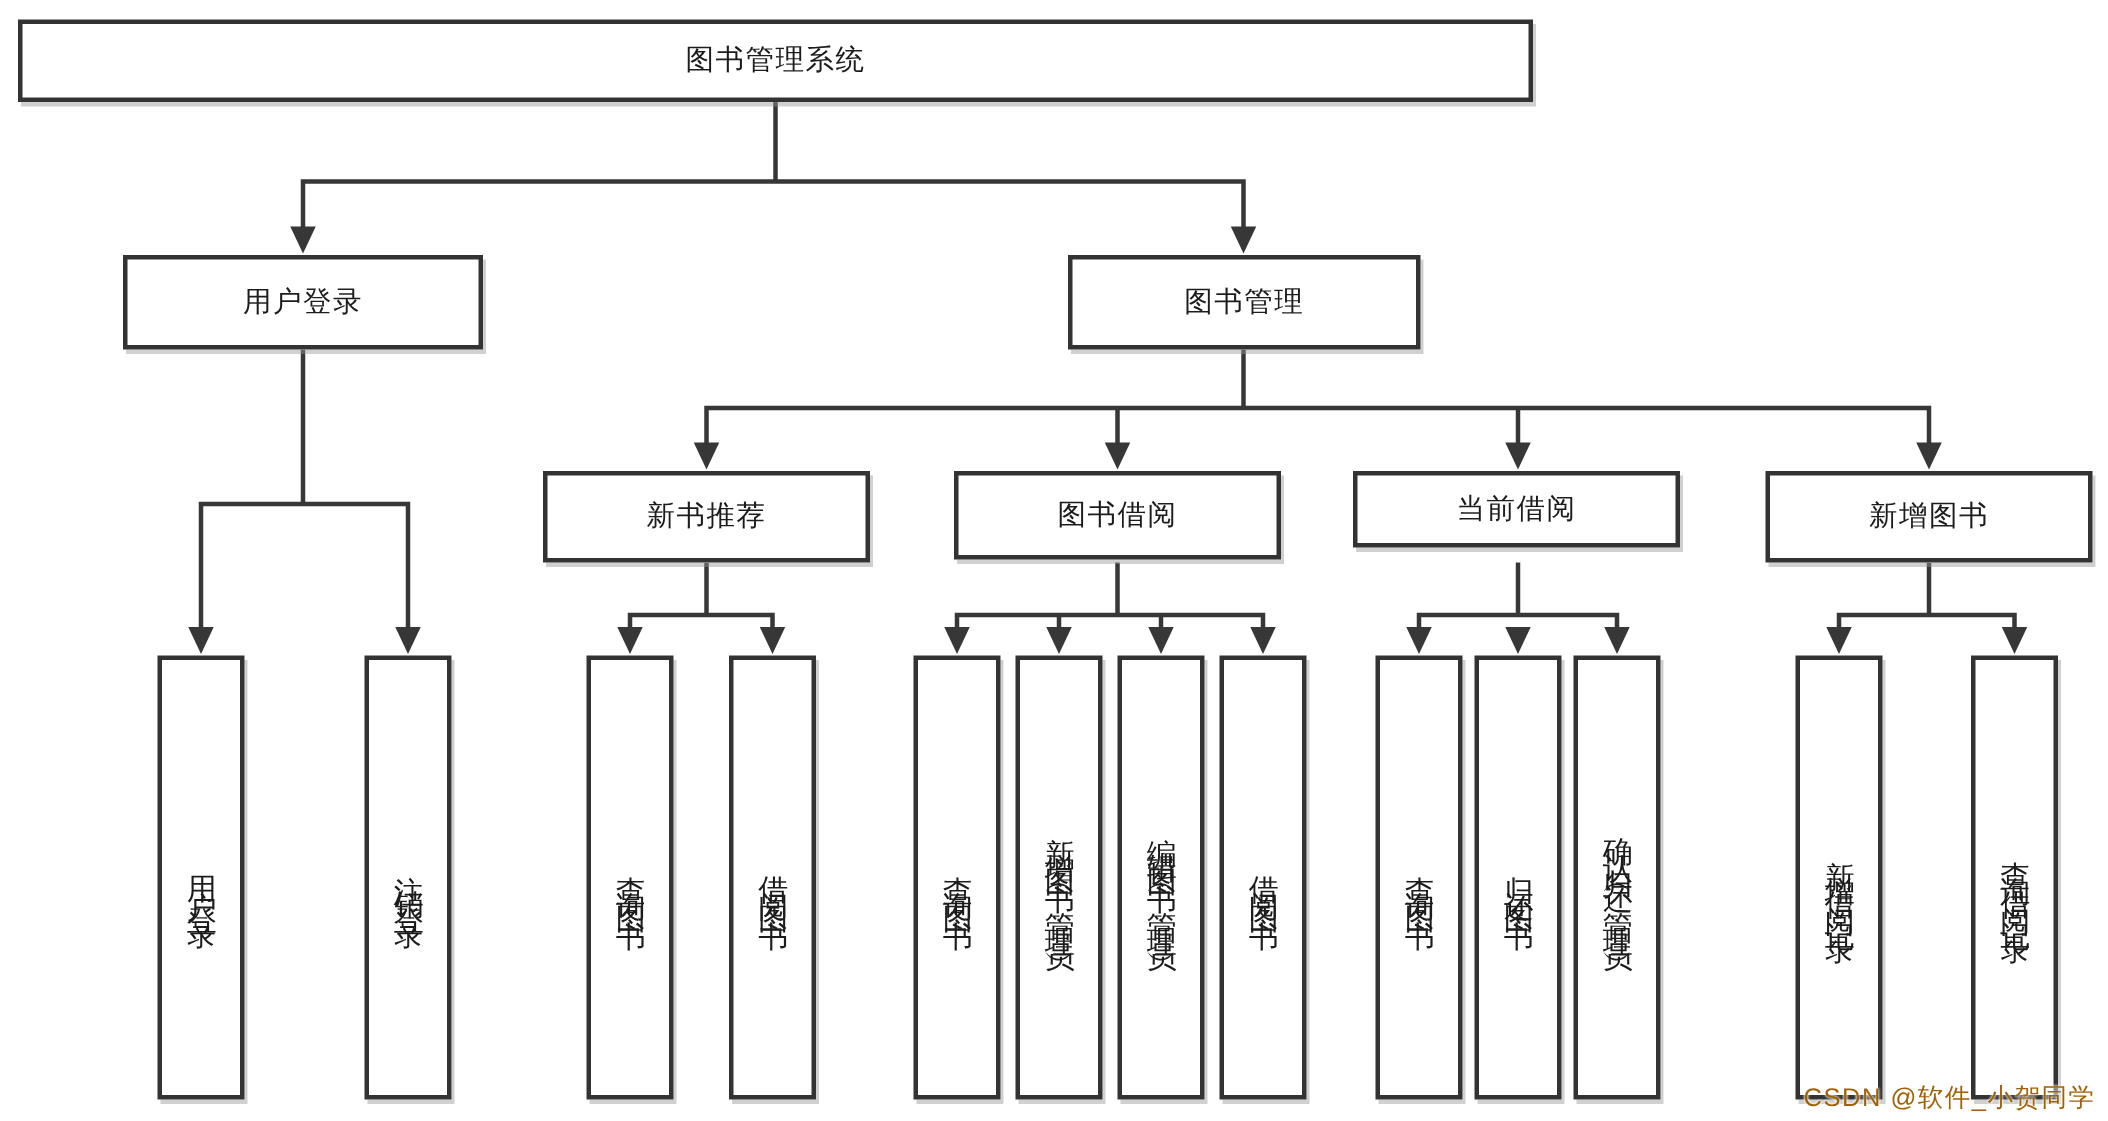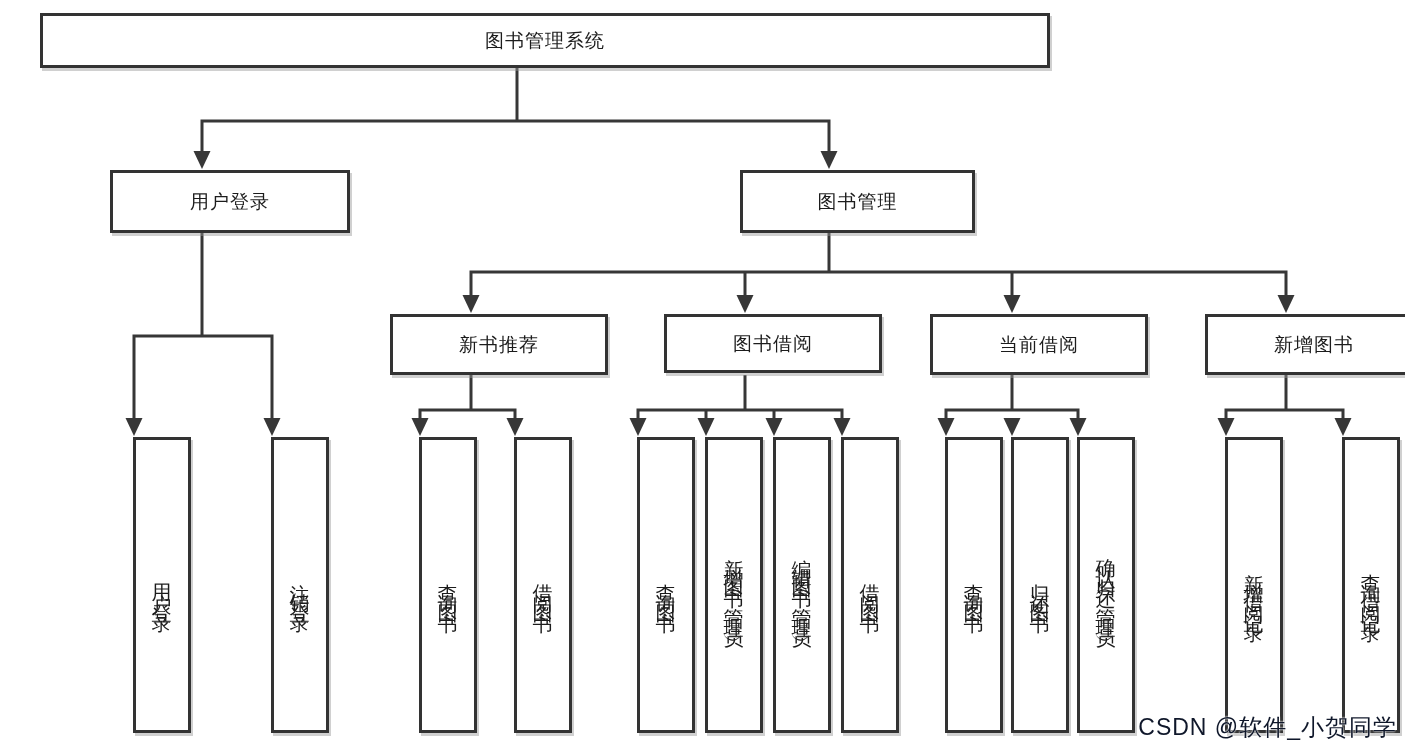--- a/index.html
+++ b/index.html
@@ -19,36 +19,35 @@
     box-shadow:2px 3px 0 rgba(150,150,150,0.45);
     display:flex;
     align-items:center;
     justify-content:center;
     color:#1c1c1c;
     font-size:19px;
     letter-spacing:1px;
     z-index:2;
     text-align:center;
     line-height:1;
-    margin-left:28px;
   }
   .box.vert{
     writing-mode:vertical-rl;
     font-size:20px;
     letter-spacing:10px;
     padding-top:6px;
   }
   .watermark{
     position:absolute;
     right:8px;
     bottom:4px;
     z-index:5;
-    font-size:23px;
+    font-size:17px;
     letter-spacing:1px;
-    color:#0f172a;
+    color:#a16207;
     text-shadow:0 0 2px #ffffff,0 0 2px #ffffff;
   }
 </style>
 </head>
 <body>
 
 <div id="stage">
 
   <svg class="connectors" width="1405" height="747" viewBox="0 0 1405 747">
     <g stroke="#373737" stroke-width="3" fill="none">
@@ -104,21 +103,21 @@
     </g>
   </svg>
 
   <div class="box" style="left:12px;top:13px;width:1010px;height:55px">图书管理系统</div>
 
   <div class="box" style="left:82px;top:170px;width:240px;height:63px">用户登录</div>
   <div class="box" style="left:362px;top:314px;width:218px;height:61px">新书推荐</div>
 
   <div class="box" style="left:712px;top:170px;width:235px;height:63px">图书管理</div>
   <div class="box" style="left:636px;top:314px;width:218px;height:59px">图书借阅</div>
-  <div class="box" style="left:902px;top:314px;width:218px;height:61px">当前借阅</div>
+  <div class="box" style="left:902px;top:314px;width:218px;height:51px">当前借阅</div>
   <div class="box" style="left:1177px;top:314px;width:218px;height:61px">新增图书</div>
 
   <div class="box vert" style="left:105px;top:437px;width:58px;height:296px">用户登录</div>
   <div class="box vert" style="left:243px;top:437px;width:58px;height:296px">注销登录</div>
 
   <div class="box vert" style="left:391px;top:437px;width:58px;height:296px">查询图书</div>
   <div class="box vert" style="left:486px;top:437px;width:58px;height:296px">借阅图书</div>
 
   <div class="box vert" style="left:609px;top:437px;width:58px;height:296px">查询图书</div>
   <div class="box vert" style="left:677px;top:437px;width:58px;height:296px">新增图书（管理员）</div>

